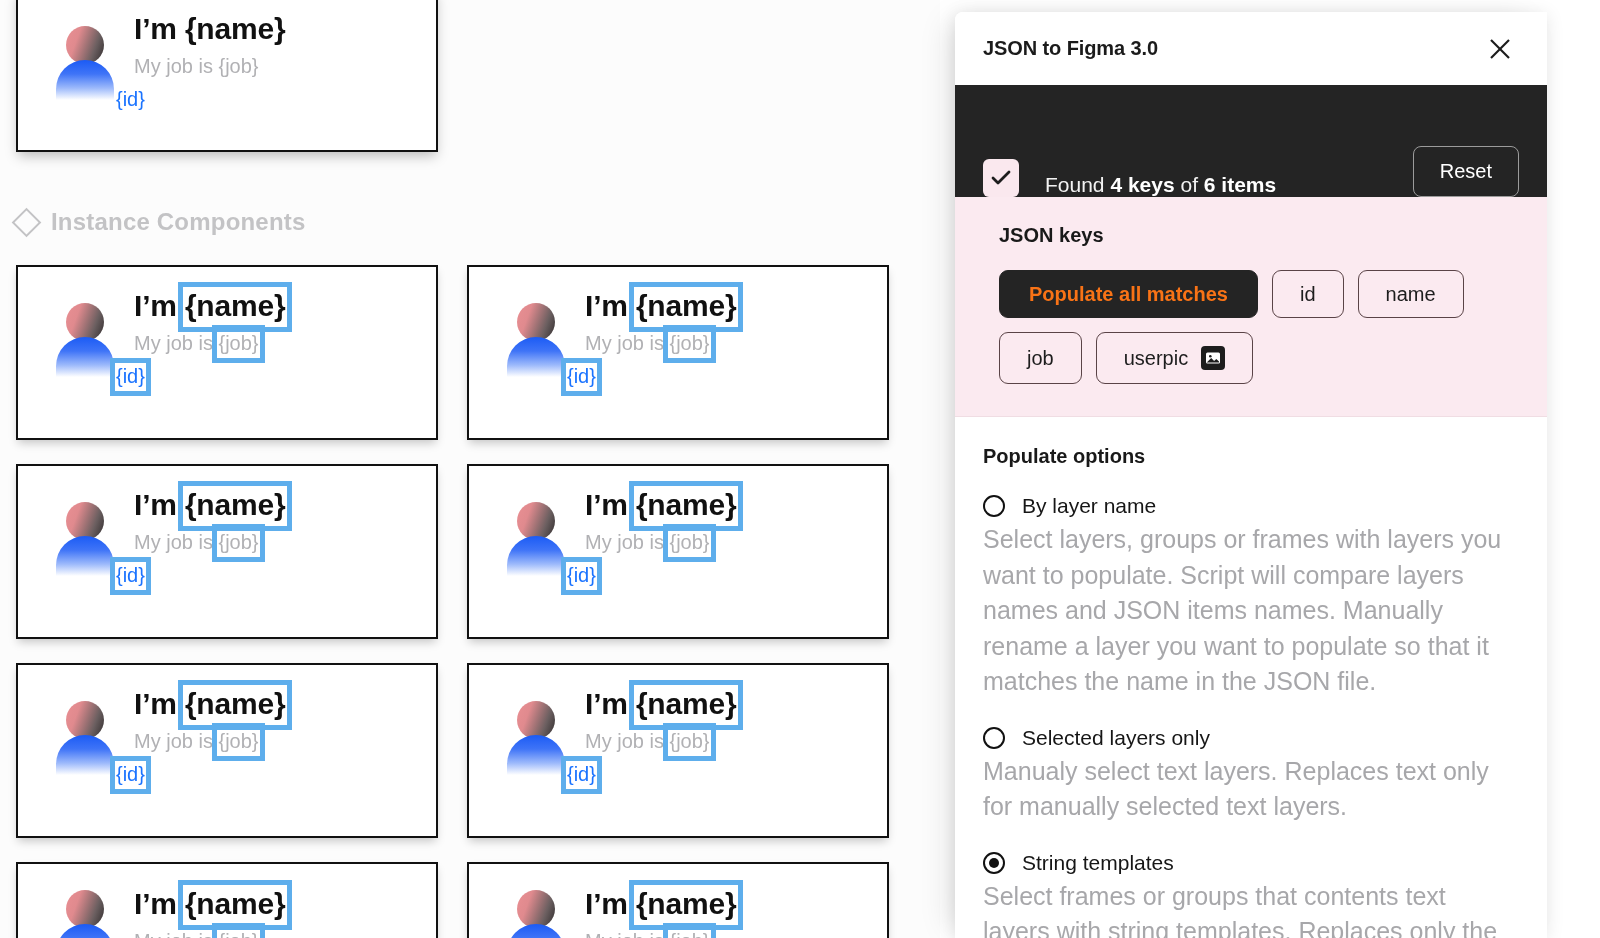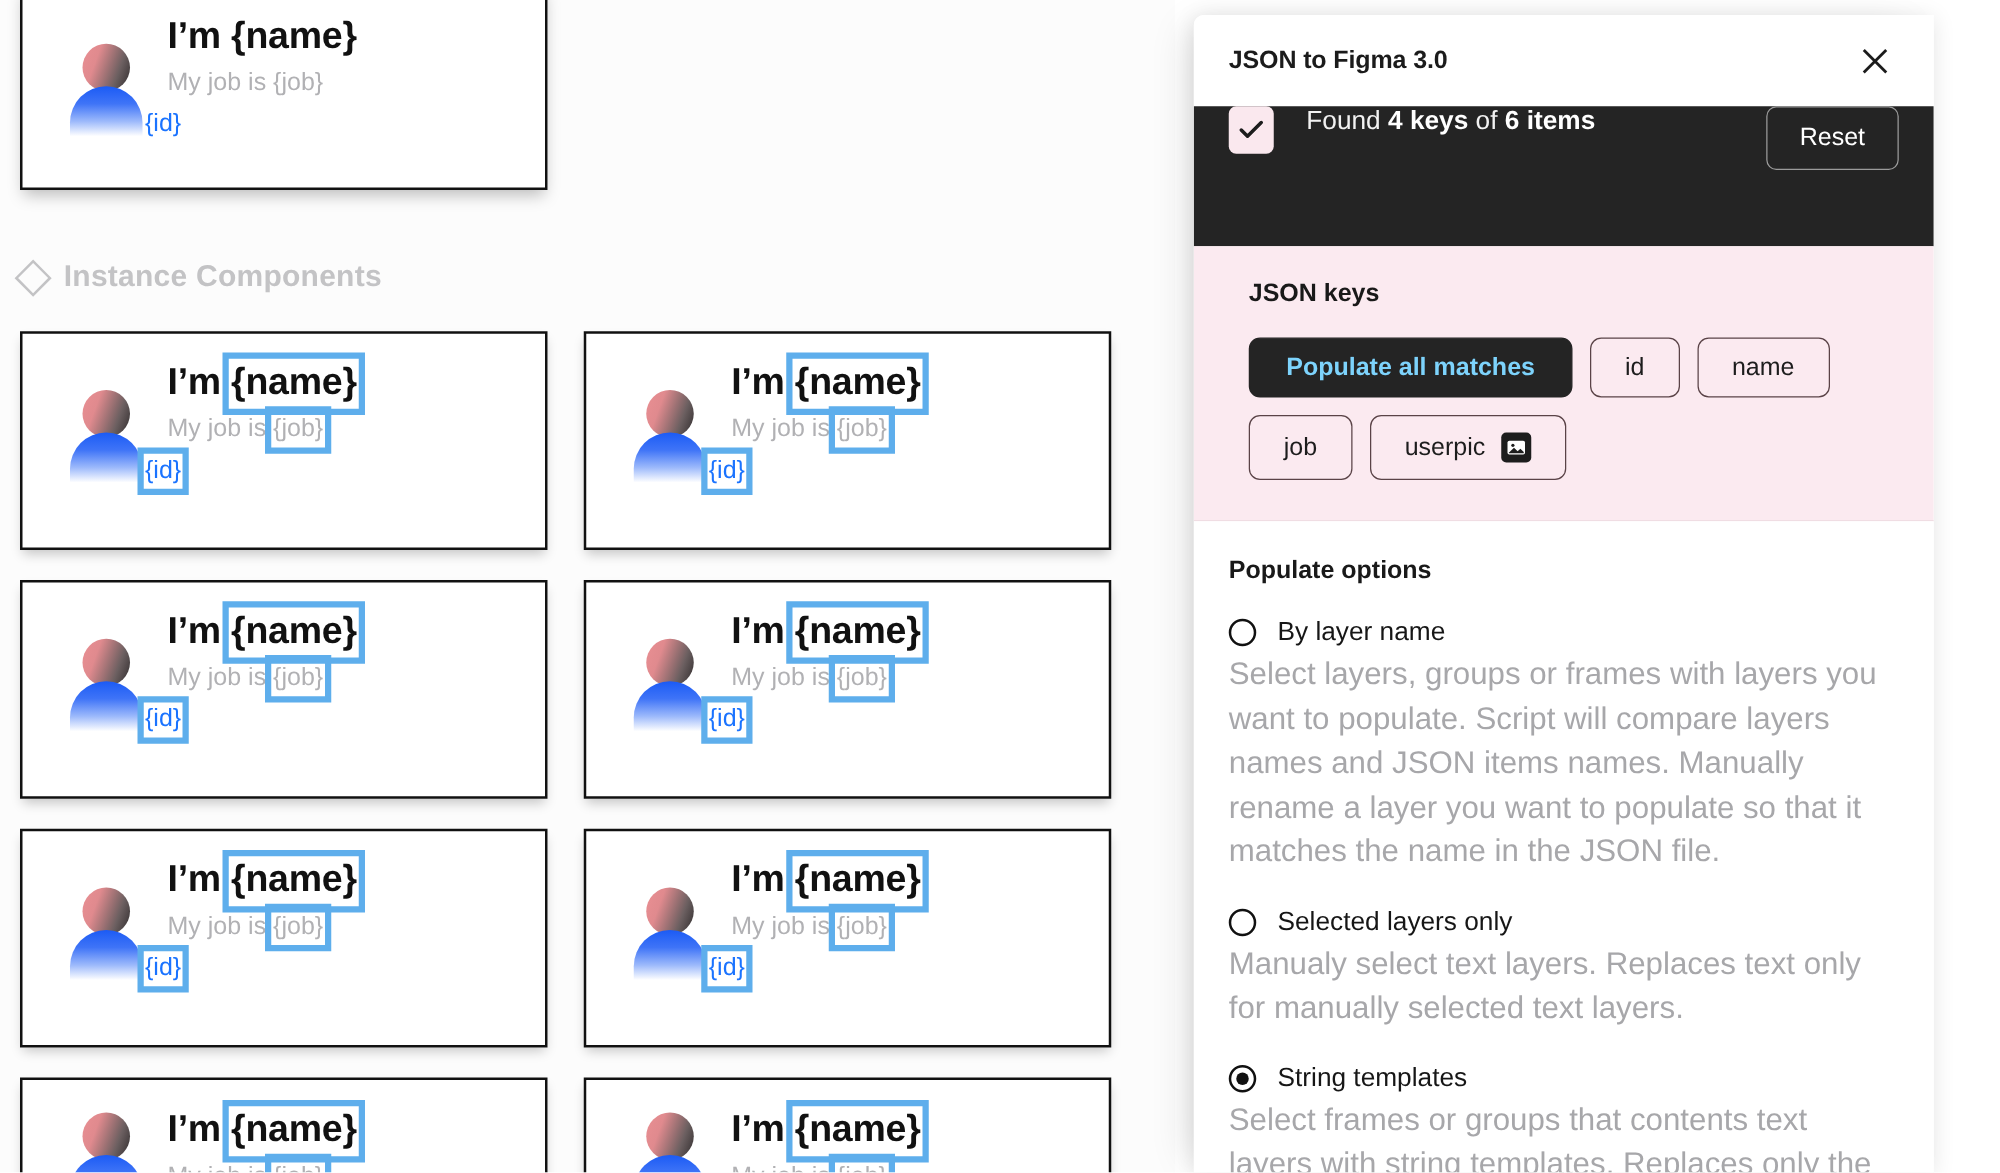--- a/index.html
+++ b/index.html
@@ -29,21 +29,21 @@
     background: #ffffff;
     border: 2px solid #111111;
     box-shadow: 0 5px 9px -2px rgba(0,0,0,0.22);
   }
   .card.main { box-shadow: 0 6px 12px -2px rgba(0,0,0,0.26); }
 
   .card-inner {
     position: absolute;
     left: 36px; top: 24px;
     display: flex;
-    align-items: flex-end;
+    align-items: center;
   }
 
   
   .avatar {
     position: relative;
     width: 62px; height: 74px;
     flex: 0 0 62px;
     margin-right: 18px;
     margin-top: 2px;
   }
@@ -145,21 +145,21 @@
   }
   .close-btn {
     width: 34px; height: 34px;
     display: flex; align-items: center; justify-content: center;
     cursor: pointer;
   }
 
   .found-bar {
     height: 112px;
     background: #242424;
-    display: flex; align-items: flex-start;
+    display: flex; align-items: flex-end;
     padding: 0 28px 0 28px;
   }
   .checkbox {
     width: 36px; height: 38px;
     border-radius: 6px;
     background: #fae8ee;
     display: flex; align-items: center; justify-content: center;
     flex: 0 0 36px;
     cursor: pointer;
   }
@@ -201,21 +201,21 @@
     font-size: 20px;
     font-family: "Liberation Sans", sans-serif;
     padding: 13px 27px;
     cursor: pointer;
     display: flex; align-items: center; gap: 13px;
     line-height: 1;
   }
   .chip.primary {
     background: #242424;
     border-color: #242424;
-    color: #7dd3fc;
+    color: #f97316;
     font-weight: bold;
     padding: 13px 29px;
   }
   .pic-icon {
     width: 24px; height: 24px;
     border-radius: 4px;
     background: #1d1d1d;
     display: inline-flex;
     align-items: center; justify-content: center;
   }

